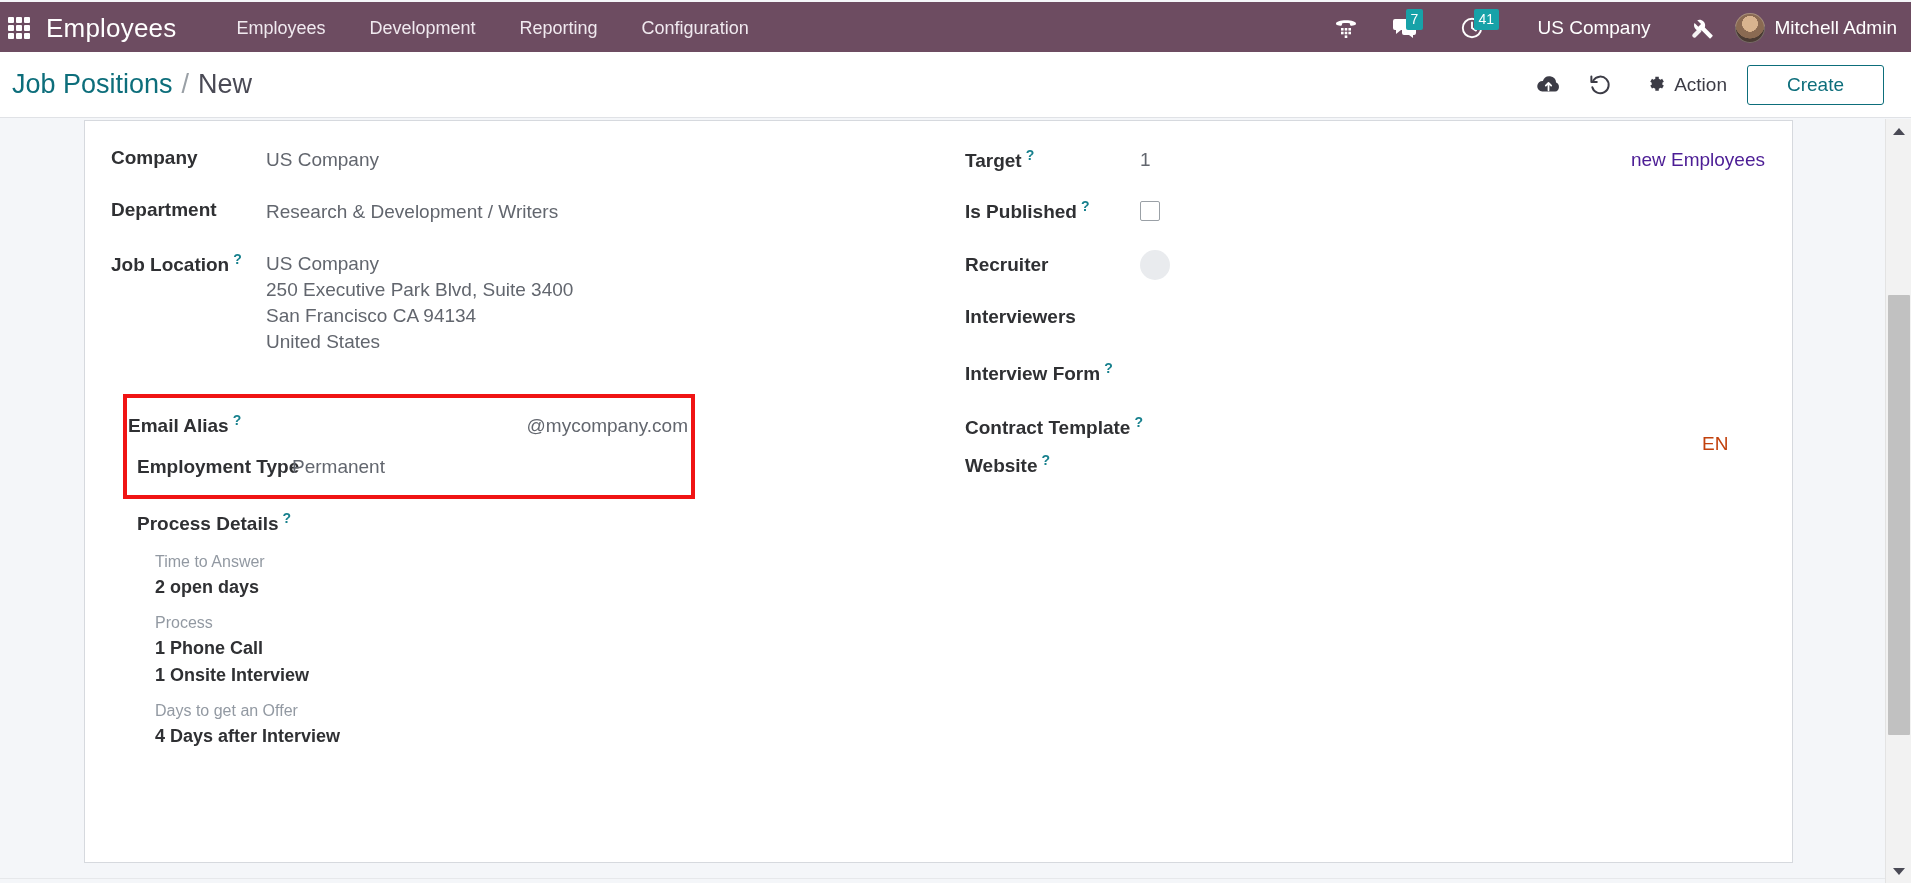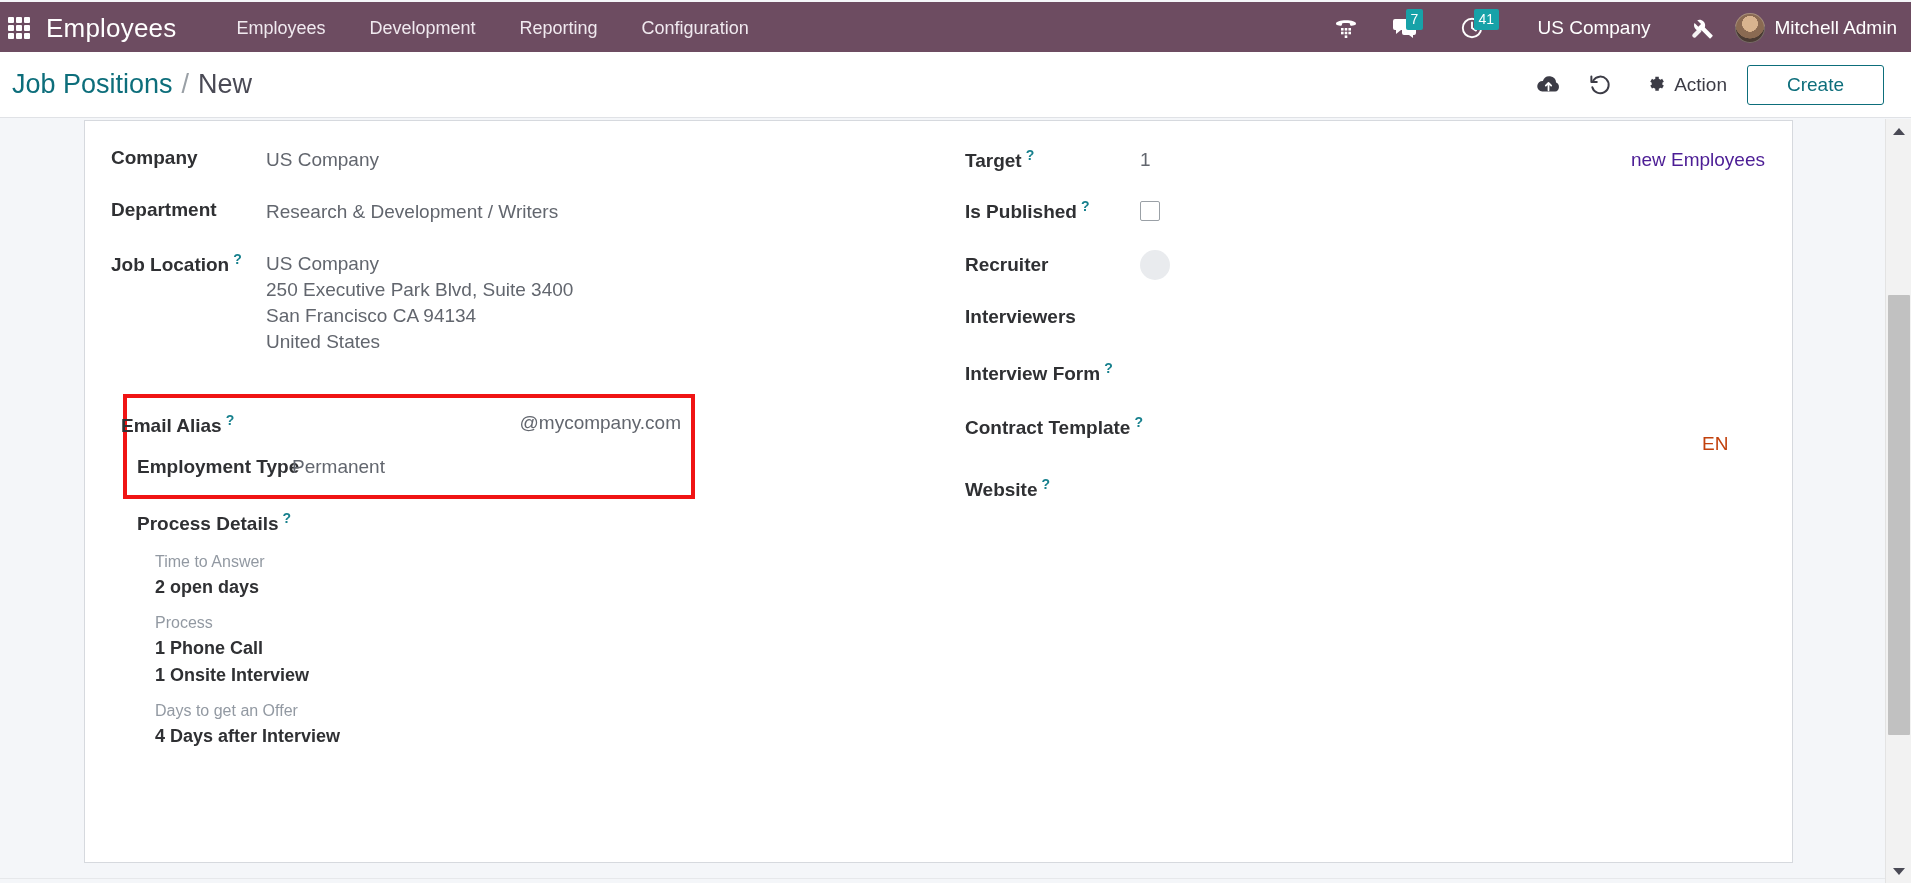--- a/index.html
+++ b/index.html
@@ -120,21 +120,21 @@
     margin-left: 4px; cursor: help;
   }
 
   
   #highlight-box {
     position: absolute; left: 12px; top: 247px;
     width: 572px; height: 105px;
     border: 4px solid #f01414;
     pointer-events: none;
   }
-  #alias-row { position: absolute; left: 10px; top: 265px; width: 560px; display: flex; align-items: flex-start; }
+  #alias-row { position: absolute; left: 17px; top: 265px; width: 560px; display: flex; align-items: flex-end; }
   #alias-row .flabel { width: 155px; }
   #alias-domain { font-size: 19px; color: #62666e; margin-left: auto; }
   #emptype-row { position: absolute; left: 26px; top: 307px; display: flex; align-items: baseline; }
   #emptype-row .flabel { width: 155px; }
 
   
   #process-details { position: absolute; left: 26px; top: 363px; }
   #pd-title { font-size: 19px; font-weight: bold; color: #2f3033; margin-bottom: 18px; }
   .pd-group { margin-left: 18px; margin-bottom: 14px; }
   .pd-key { font-size: 16px; color: #9299a2; margin-bottom: 3px; }
@@ -377,21 +377,21 @@
           <div class="fvalue">&nbsp;</div>
         </div>
 
         <div class="frow" style="margin-bottom:28px;">
           <div class="flabel">
             <span>Interview Form</span><span class="tip">?</span>
           </div>
           <div class="fvalue">&nbsp;</div>
         </div>
 
-        <div class="frow" style="margin-bottom:36px;">
+        <div class="frow" style="margin-bottom:12px;">
           <div class="flabel">
             <span>Contract Template</span><span class="tip">?</span>
           </div>
           <div class="fvalue">&nbsp;</div>
         </div>
 
         <div class="frow">
           <div class="flabel">
             <span>Website</span><span class="tip">?</span>
           </div>

